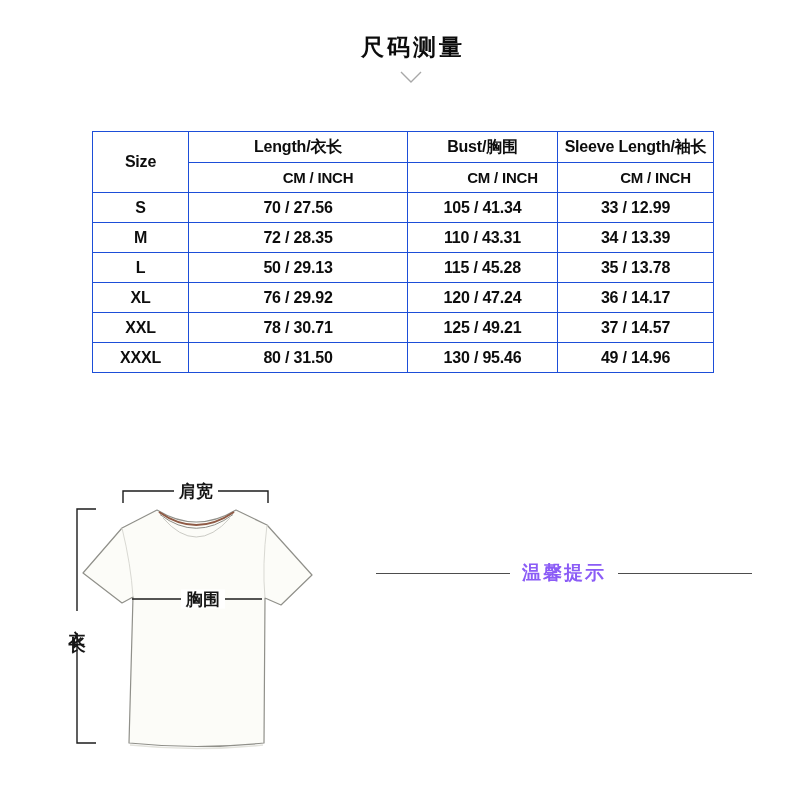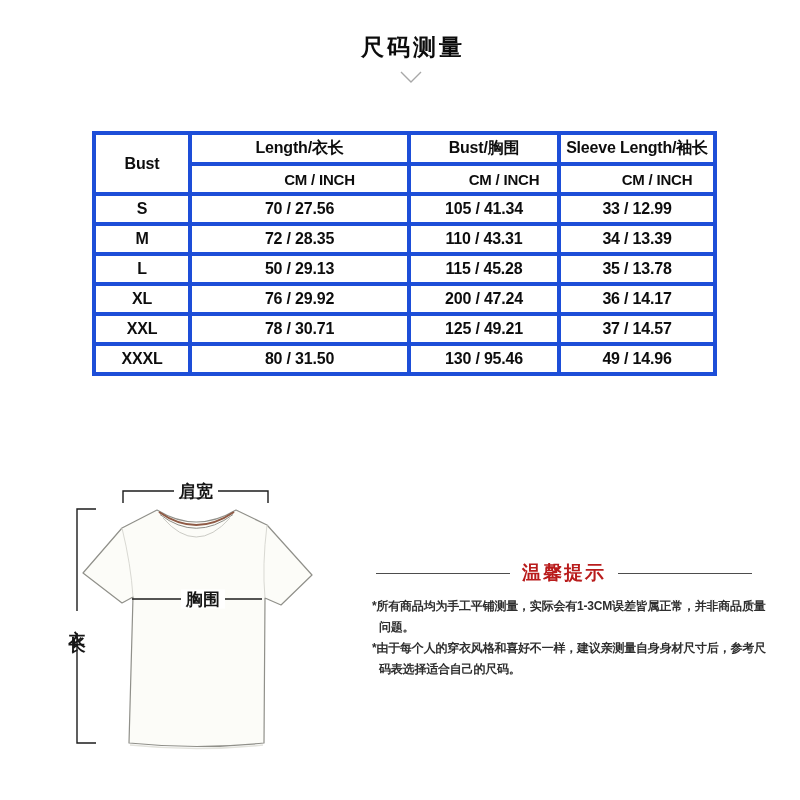--- a/index.html
+++ b/index.html
@@ -16,21 +16,21 @@
     font-size:23px; font-weight:bold; letter-spacing:3px; white-space:nowrap; color:#0c0c0c;
   }
   .chevron { position:absolute; top:70px; left:411px; transform:translateX(-50%); }
 
   
   table.size-table {
     position:absolute; left:92px; top:131px; width:621px;
     border-collapse:collapse; table-layout:fixed;
   }
   .size-table th, .size-table td {
-    border:4px solid #1d4ed8; text-align:center; vertical-align:middle;
+    border:1px solid #1d4ed8; text-align:center; vertical-align:middle;
     padding:0; font-weight:bold; color:#0d0d0d; letter-spacing:-0.2px;
   }
   .size-table thead tr.h1 { height:31px; }
   .size-table thead tr.h2 { height:30px; }
   .size-table tbody tr { height:30px; }
   .size-table thead th { font-size:16px; }
   .size-table thead tr.h2 th { font-size:15px;padding-left:40px; }
   .size-table tbody th { font-size:16px; font-weight:bold; }
   .size-table tbody td { font-size:16px; }
 
@@ -43,21 +43,21 @@
   }
   .measure-label.vertical {
     writing-mode:vertical-rl; text-orientation:upright;
     padding:6px 1px; letter-spacing:5px;
   }
 
   
   .tips { position:absolute; left:372px; top:561px; width:400px; }
   .tips-header { display:flex; align-items:center; gap:12px; width:376px; margin-left:4px; height:24px; }
   .tips-header .rule { flex:1; height:1px; background:#4d4d4d; }
-  .tips-title { font-size:19px; font-weight:bold; letter-spacing:2px; color:#b91c1c; white-space:nowrap; }
+  .tips-title { font-size:19px; font-weight:bold; letter-spacing:2px; color:#8b5cf6; white-space:nowrap; }
   .tips-body { margin-top:11px; font-size:12px; font-weight:600; color:#2e2e2e; line-height:21px; letter-spacing:-0.2px; }
   .tips-body p { margin:0; text-indent:-7px; padding-left:7px; }
 </style>
 </head>
 <body>
 
 <div class="page">
 
   <div class="page-title">尺码测量</div>
   <div class="chevron">
@@ -68,21 +68,21 @@
 
   <table class="size-table">
     <colgroup>
       <col style="width:96px">
         <col style="width:219px">
         <col style="width:150px">
         <col style="width:156px">
     </colgroup>
     <thead>
       <tr class="h1">
-        <th rowspan="2">Bust</th>
+        <th rowspan="2">Size</th>
         <th>Length/衣长</th>
         <th>Bust/胸围</th>
         <th>Sleeve Length/袖长</th>
       </tr>
       <tr class="h2">
         <th>CM / INCH</th>
         <th>CM / INCH</th>
         <th>CM / INCH</th>
       </tr>
     </thead>
@@ -101,21 +101,21 @@
       </tr>
       <tr>
         <th>L</th>
         <td>50 / 29.13</td>
         <td>115 / 45.28</td>
         <td>35 / 13.78</td>
       </tr>
       <tr>
         <th>XL</th>
         <td>76 / 29.92</td>
-        <td>200 / 47.24</td>
+        <td>120 / 47.24</td>
         <td>36 / 14.17</td>
       </tr>
       <tr>
         <th>XXL</th>
         <td>78 / 30.71</td>
         <td>125 / 49.21</td>
         <td>37 / 14.57</td>
       </tr>
       <tr>
         <th>XXXL</th>
@@ -144,30 +144,26 @@
 
       <path d="M62,68 Q71,105 73,137" fill="none" stroke="#d9d9d3" stroke-width="1"></path>
       <path d="M207,65 Q202,105 205,138" fill="none" stroke="#d9d9d3" stroke-width="1"></path>
 
       <path d="M63,43 L63,31 L208,31 L208,43" fill="none" stroke="#1c1c1c" stroke-width="1.4"></path>
 
       <path d="M36,49 L17,49 L17,283 L36,283" fill="none" stroke="#1c1c1c" stroke-width="1.4"></path>
 
       <path d="M72,139 L202,139" fill="none" stroke="#1c1c1c" stroke-width="1.4"></path>
     </svg>
-    <span class="measure-label" style="left:136px; top:31px;text-decoration:underline;">肩宽</span>
+    <span class="measure-label" style="left:136px; top:31px;">肩宽</span>
     <span class="measure-label" style="left:143px; top:139px;">胸围</span>
     <span class="measure-label vertical" style="left:17px; top:162px;">衣长</span>
   </div>
 
   <div class="tips">
     <div class="tips-header">
       <span class="rule"></span>
       <span class="tips-title">温馨提示</span>
       <span class="rule"></span>
     </div>
-    <div class="tips-body">
-      <p>*所有商品均为手工平铺测量，实际会有1-3CM误差皆属正常，并非商品质量问题。</p>
-      <p>*由于每个人的穿衣风格和喜好不一样，建议亲测量自身身材尺寸后，参考尺码表选择适合自己的尺码。</p>
-    </div>
   </div>
 
 </div>
 
 </body></html>

